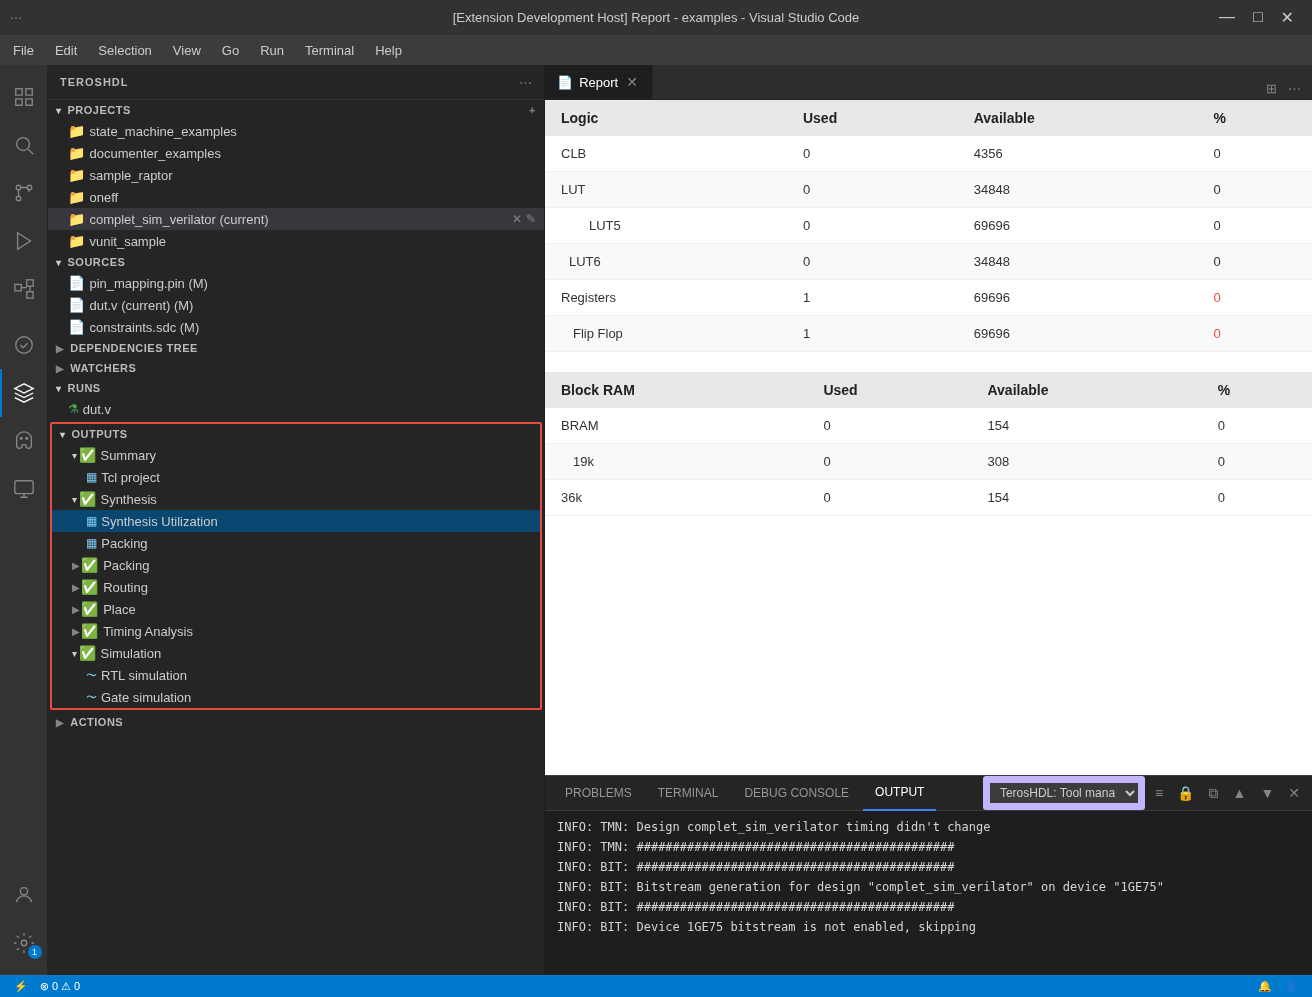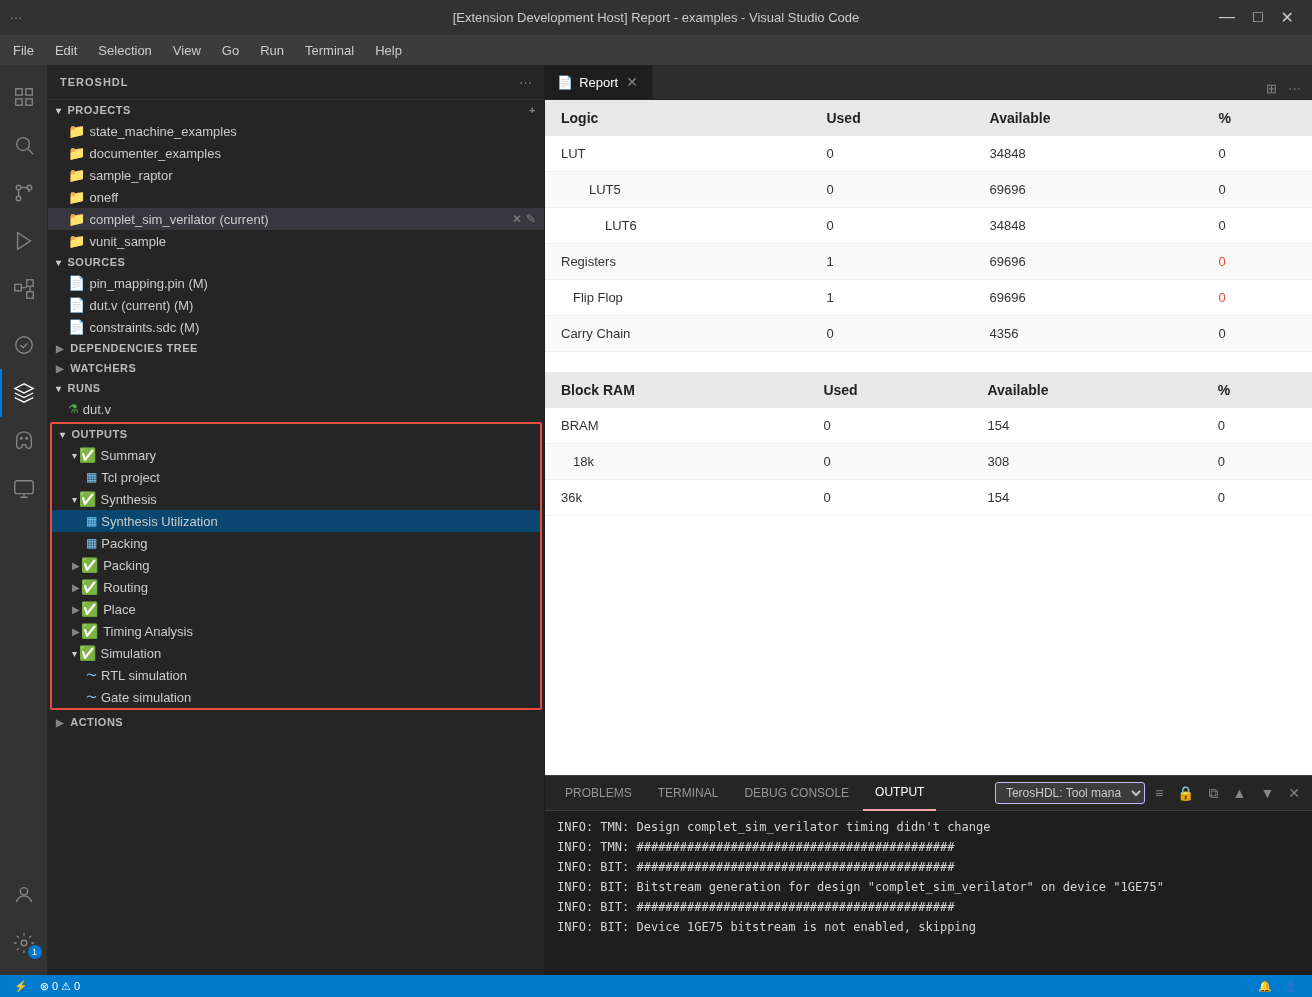--- a/index.html
+++ b/index.html
@@ -68,23 +68,23 @@
     .report-table { width: 100%; border-collapse: collapse; border-radius: 28px; }
     .report-table th { background: #e8e8e8; font-weight: bold; padding: 10px 16px; text-align: left; font-size: 14px; color: #222; }
     .report-table td { padding: 10px 16px; font-size: 13px; color: #333; border-bottom: 1px solid #f0f0f0; }
     .report-table tr:nth-child(even) td { background: #f9f9f9; }
     .section-gap { height: 20px; background: #ffffff; }
 
     
     .bottom-panel { height: 200px; background: #1e1e1e; border-top: 1px solid #3c3c3c; display: flex; flex-direction: column; flex-shrink: 0; }
     .panel-tabs { display: flex; height: 35px; background: #252526; align-items: center; border-bottom: 1px solid #3c3c3c; padding: 0 8px; gap: 2px; }
     .panel-tab { padding: 12px 12px; color: #969696; cursor: pointer; font-size: 12px; text-transform: uppercase; height: 35px; display: flex; align-items: center; }
-    .panel-tab.active { color: #ffffff; border-bottom: 2px solid #fca5a5; }
+    .panel-tab.active { color: #ffffff; border-bottom: 2px solid #3b82f6; }
     .panel-right { margin-left: auto; display: flex; align-items: center; gap: 6px; }
-    .panel-select { background: #3c3c3c; color: #ccc; border: 1px solid #c4b5fd; padding: 2px 6px; font-size: 12px; border-radius: 3px; cursor: pointer; }
+    .panel-select { background: #3c3c3c; color: #ccc; border: 7px solid #c4b5fd; padding: 2px 6px; font-size: 12px; border-radius: 3px; cursor: pointer; }
     .panel-icon-btn { color: #858585; cursor: pointer; padding: 2px 4px; border-radius: 3px; font-size: 14px; }
     .panel-content { flex: 1; overflow-y: auto; padding: 6px 12px; font-size: 12px; font-family: 'Consolas', monospace; color: #d4d4d4; }
     .panel-content::-webkit-scrollbar { width: 6px; }
     .panel-content::-webkit-scrollbar-thumb { background: #555; }
     .log-line { padding: 1px 0; line-height: 1.5; }
 
     
     .status-bar { height: 22px; background: #007acc; display: flex; align-items: center; padding: 0 8px; flex-shrink: 0; }
     .status-item { padding: 0 6px; color: #ffffff; font-size: 11px; cursor: pointer; display: flex; align-items: center; gap: 3px; }
     .status-right { margin-left: auto; display: flex; }
@@ -374,55 +374,55 @@
         <thead>
           <tr>
             <th>Logic</th>
             <th>Used</th>
             <th>Available</th>
             <th>%</th>
           </tr>
         </thead>
         <tbody>
           <tr>
+            <td>CLB</td>
+            <td>0</td>
+            <td>4356</td>
+            <td>0</td>
+          </tr>
+          <tr>
             <td style="">LUT</td>
             <td>0</td>
             <td>34848</td>
             <td>0</td>
           </tr>
           <tr>
             <td style="padding-left:44px;">LUT5</td>
             <td>0</td>
             <td>69696</td>
             <td>0</td>
           </tr>
           <tr>
-            <td style="padding-left:60px;margin-left:36px;">LUT6</td>
+            <td style="padding-left:24px;margin-left:36px;">LUT6</td>
             <td>0</td>
             <td>34848</td>
             <td>0</td>
           </tr>
           <tr>
             <td>Registers</td>
             <td>1</td>
             <td>69696</td>
             <td style="color:#e74c3c;">0</td>
           </tr>
           <tr>
             <td style="padding-left:28px;">Flip Flop</td>
             <td>1</td>
             <td>69696</td>
             <td style="color:#e74c3c;">0</td>
           </tr>
-          <tr>
-            <td>Carry Chain</td>
-            <td>0</td>
-            <td>4356</td>
-            <td>0</td>
-          </tr>
         </tbody>
       </table>
 
       <div class="section-gap"></div>
 
       <table class="report-table">
         <thead>
           <tr>
             <th>Block RAM</th>
             <th>Used</th>
@@ -431,21 +431,21 @@
           </tr>
         </thead>
         <tbody>
           <tr>
             <td>BRAM</td>
             <td>0</td>
             <td>154</td>
             <td>0</td>
           </tr>
           <tr>
-            <td style="padding-left:28px;">18k</td>
+            <td style="padding-left:28px;">19k</td>
             <td>0</td>
             <td>308</td>
             <td>0</td>
           </tr>
           <tr>
             <td style="">36k</td>
             <td>0</td>
             <td>154</td>
             <td>0</td>
           </tr>

